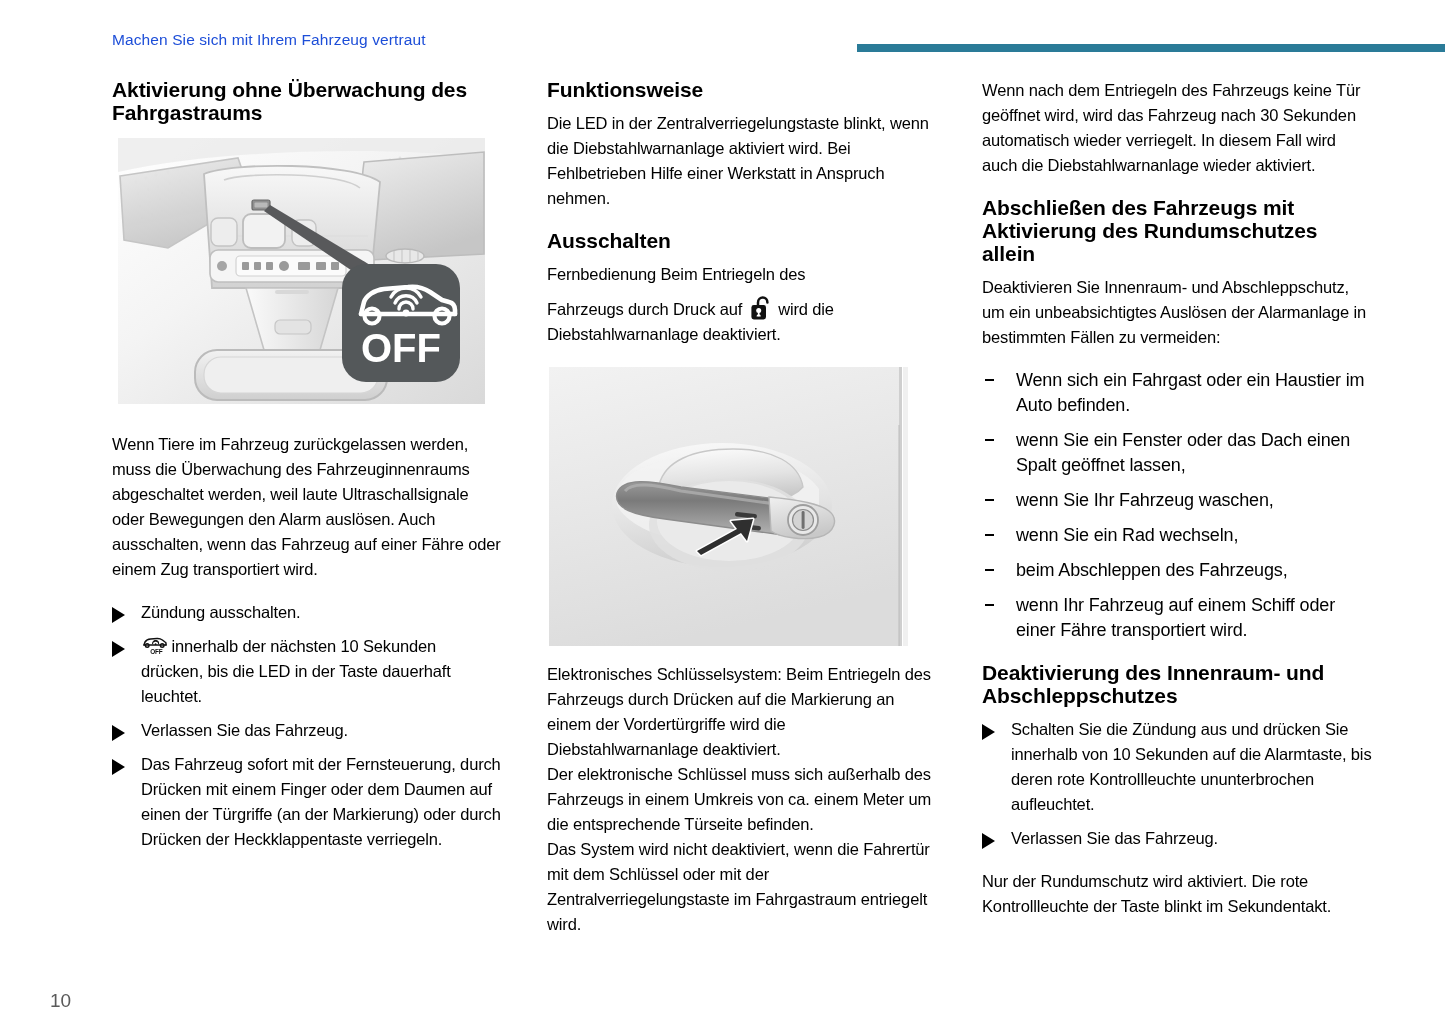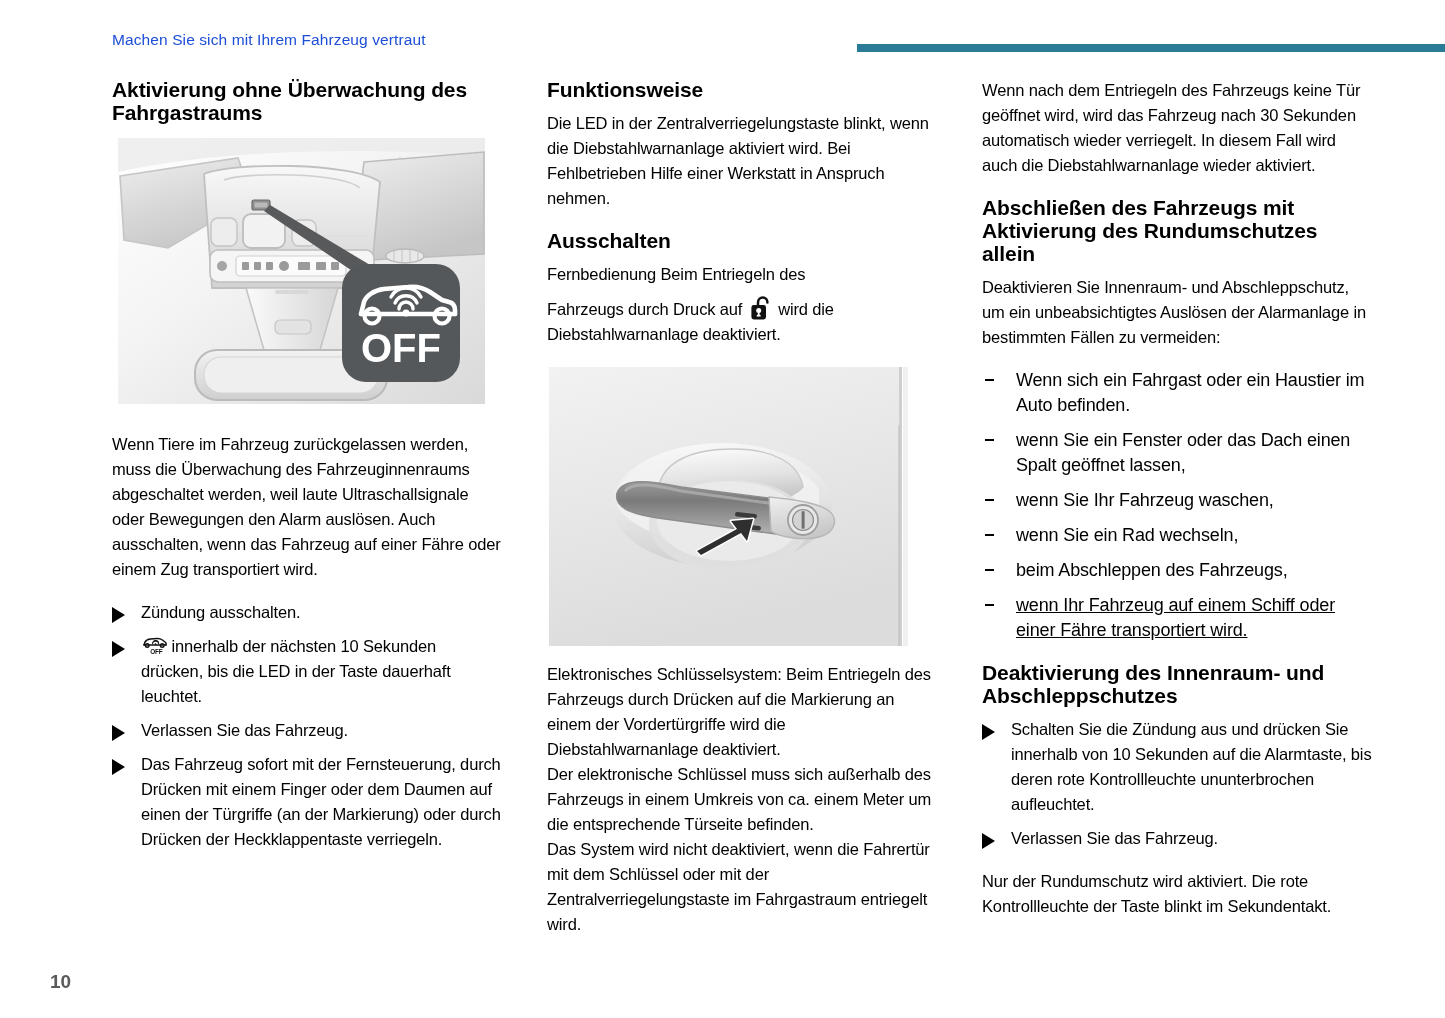--- a/index.html
+++ b/index.html
@@ -99,21 +99,21 @@
     border-left: 13px solid #000;
   }
   ul.dashlist li {
     position: relative;
     padding-left: 34px;
     font-size: 18px;
     line-height: 25px;
     margin-bottom: 10px;
     letter-spacing: -0.15px;
   }
-  ul.dashlist li:last-child { margin-bottom: 0; text-decoration: underline; }
+  ul.dashlist li:last-child { margin-bottom: 0; }
   ul.dashlist li .dash {
     position: absolute;
     left: 3px;
     top: 11px;
     width: 9px;
     height: 2px;
     background: #000;
   }
 
   
@@ -137,23 +137,23 @@
   .fig-handle {
     width: 362px;
     height: 283px;
     margin: 10px 0 14px 0;
   }
 
   
   .page-number {
     position: absolute;
     left: 50px;
-    bottom: 25px;
+    bottom: 6px;
     font-size: 19px;
-    font-weight: bold;
+    font-weight: normal;
     color: #5a5a5a;
   }
 </style>
 </head>
 <body>
 
 <div class="page-header">
   <div class="header-title">Machen Sie sich mit Ihrem Fahrzeug vertraut</div>
   <div class="header-rule" style="background: rgb(42, 123, 152);"></div>
 </div>

